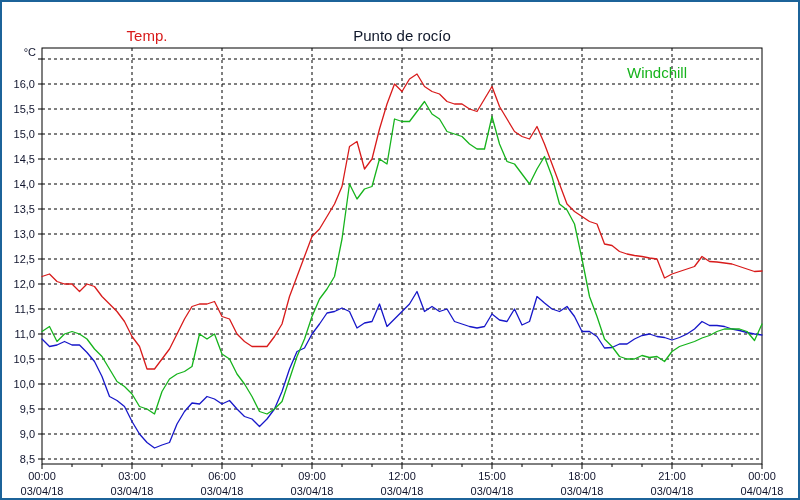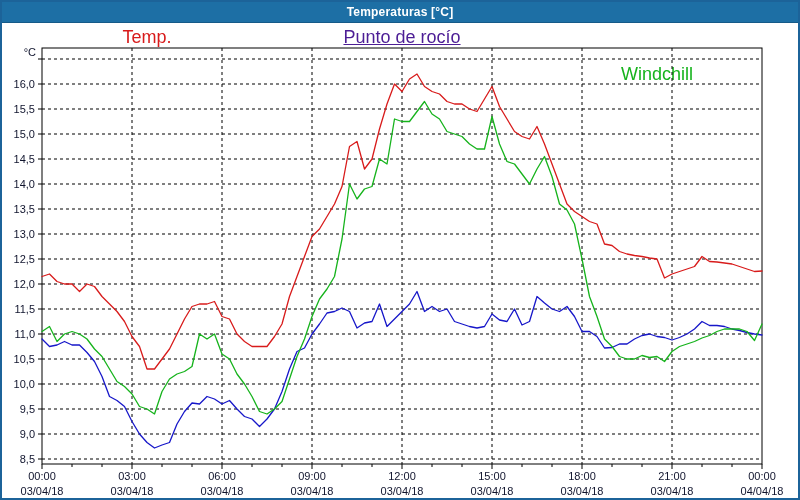--- a/index.html
+++ b/index.html
@@ -11,35 +11,32 @@
   #titlebar{
     position:absolute;left:0;top:0;width:100%;height:20px;
     background:#1d6fa5;border-bottom:1px solid #155a88;
     display:flex;align-items:center;justify-content:center;
   }
   #titlebar .title{
     color:#ffffff;font-size:12px;font-weight:bold;letter-spacing:0.2px;
   }
   .legend-label{
     position:absolute;top:25px;transform:translateX(-50%);
-    font-size:18px;white-space:nowrap;
+    font-size:15px;white-space:nowrap;
   }
   #chart-svg{position:absolute;left:0;top:20px;}
   text{font-family:"Liberation Sans",sans-serif;}
 </style>
 </head>
 <body>
 
 <div id="window">
-  <div id="titlebar">
-    <span class="title">Temperaturas [°C]</span>
-  </div>
 
   <span class="legend-label" id="legend-temp" style="left:145px;color:#d81b1b;">Temp.</span>
-  <span class="legend-label" id="legend-dew" style="left:400px;color:#4c1d95;text-decoration:underline;">Punto de rocío</span>
+  <span class="legend-label" id="legend-dew" style="left:400px;color:#0f172a;">Punto de rocío</span>
   <span class="legend-label" id="legend-wind" style="left:655px;color:#16b31c;margin-top:37px;">Windchill</span>
 
   <svg id="chart-svg" width="800" height="480">
       <line x1="40" y1="437" x2="760" y2="437" stroke="#000000" stroke-width="1" stroke-dasharray="3,3"></line>
       <line x1="40" y1="412" x2="760" y2="412" stroke="#000000" stroke-width="1" stroke-dasharray="3,3"></line>
       <line x1="40" y1="387" x2="760" y2="387" stroke="#000000" stroke-width="1" stroke-dasharray="3,3"></line>
       <line x1="40" y1="362" x2="760" y2="362" stroke="#000000" stroke-width="1" stroke-dasharray="3,3"></line>
       <line x1="40" y1="337" x2="760" y2="337" stroke="#000000" stroke-width="1" stroke-dasharray="3,3"></line>
       <line x1="40" y1="312" x2="760" y2="312" stroke="#000000" stroke-width="1" stroke-dasharray="3,3"></line>
       <line x1="40" y1="287" x2="760" y2="287" stroke="#000000" stroke-width="1" stroke-dasharray="3,3"></line>

